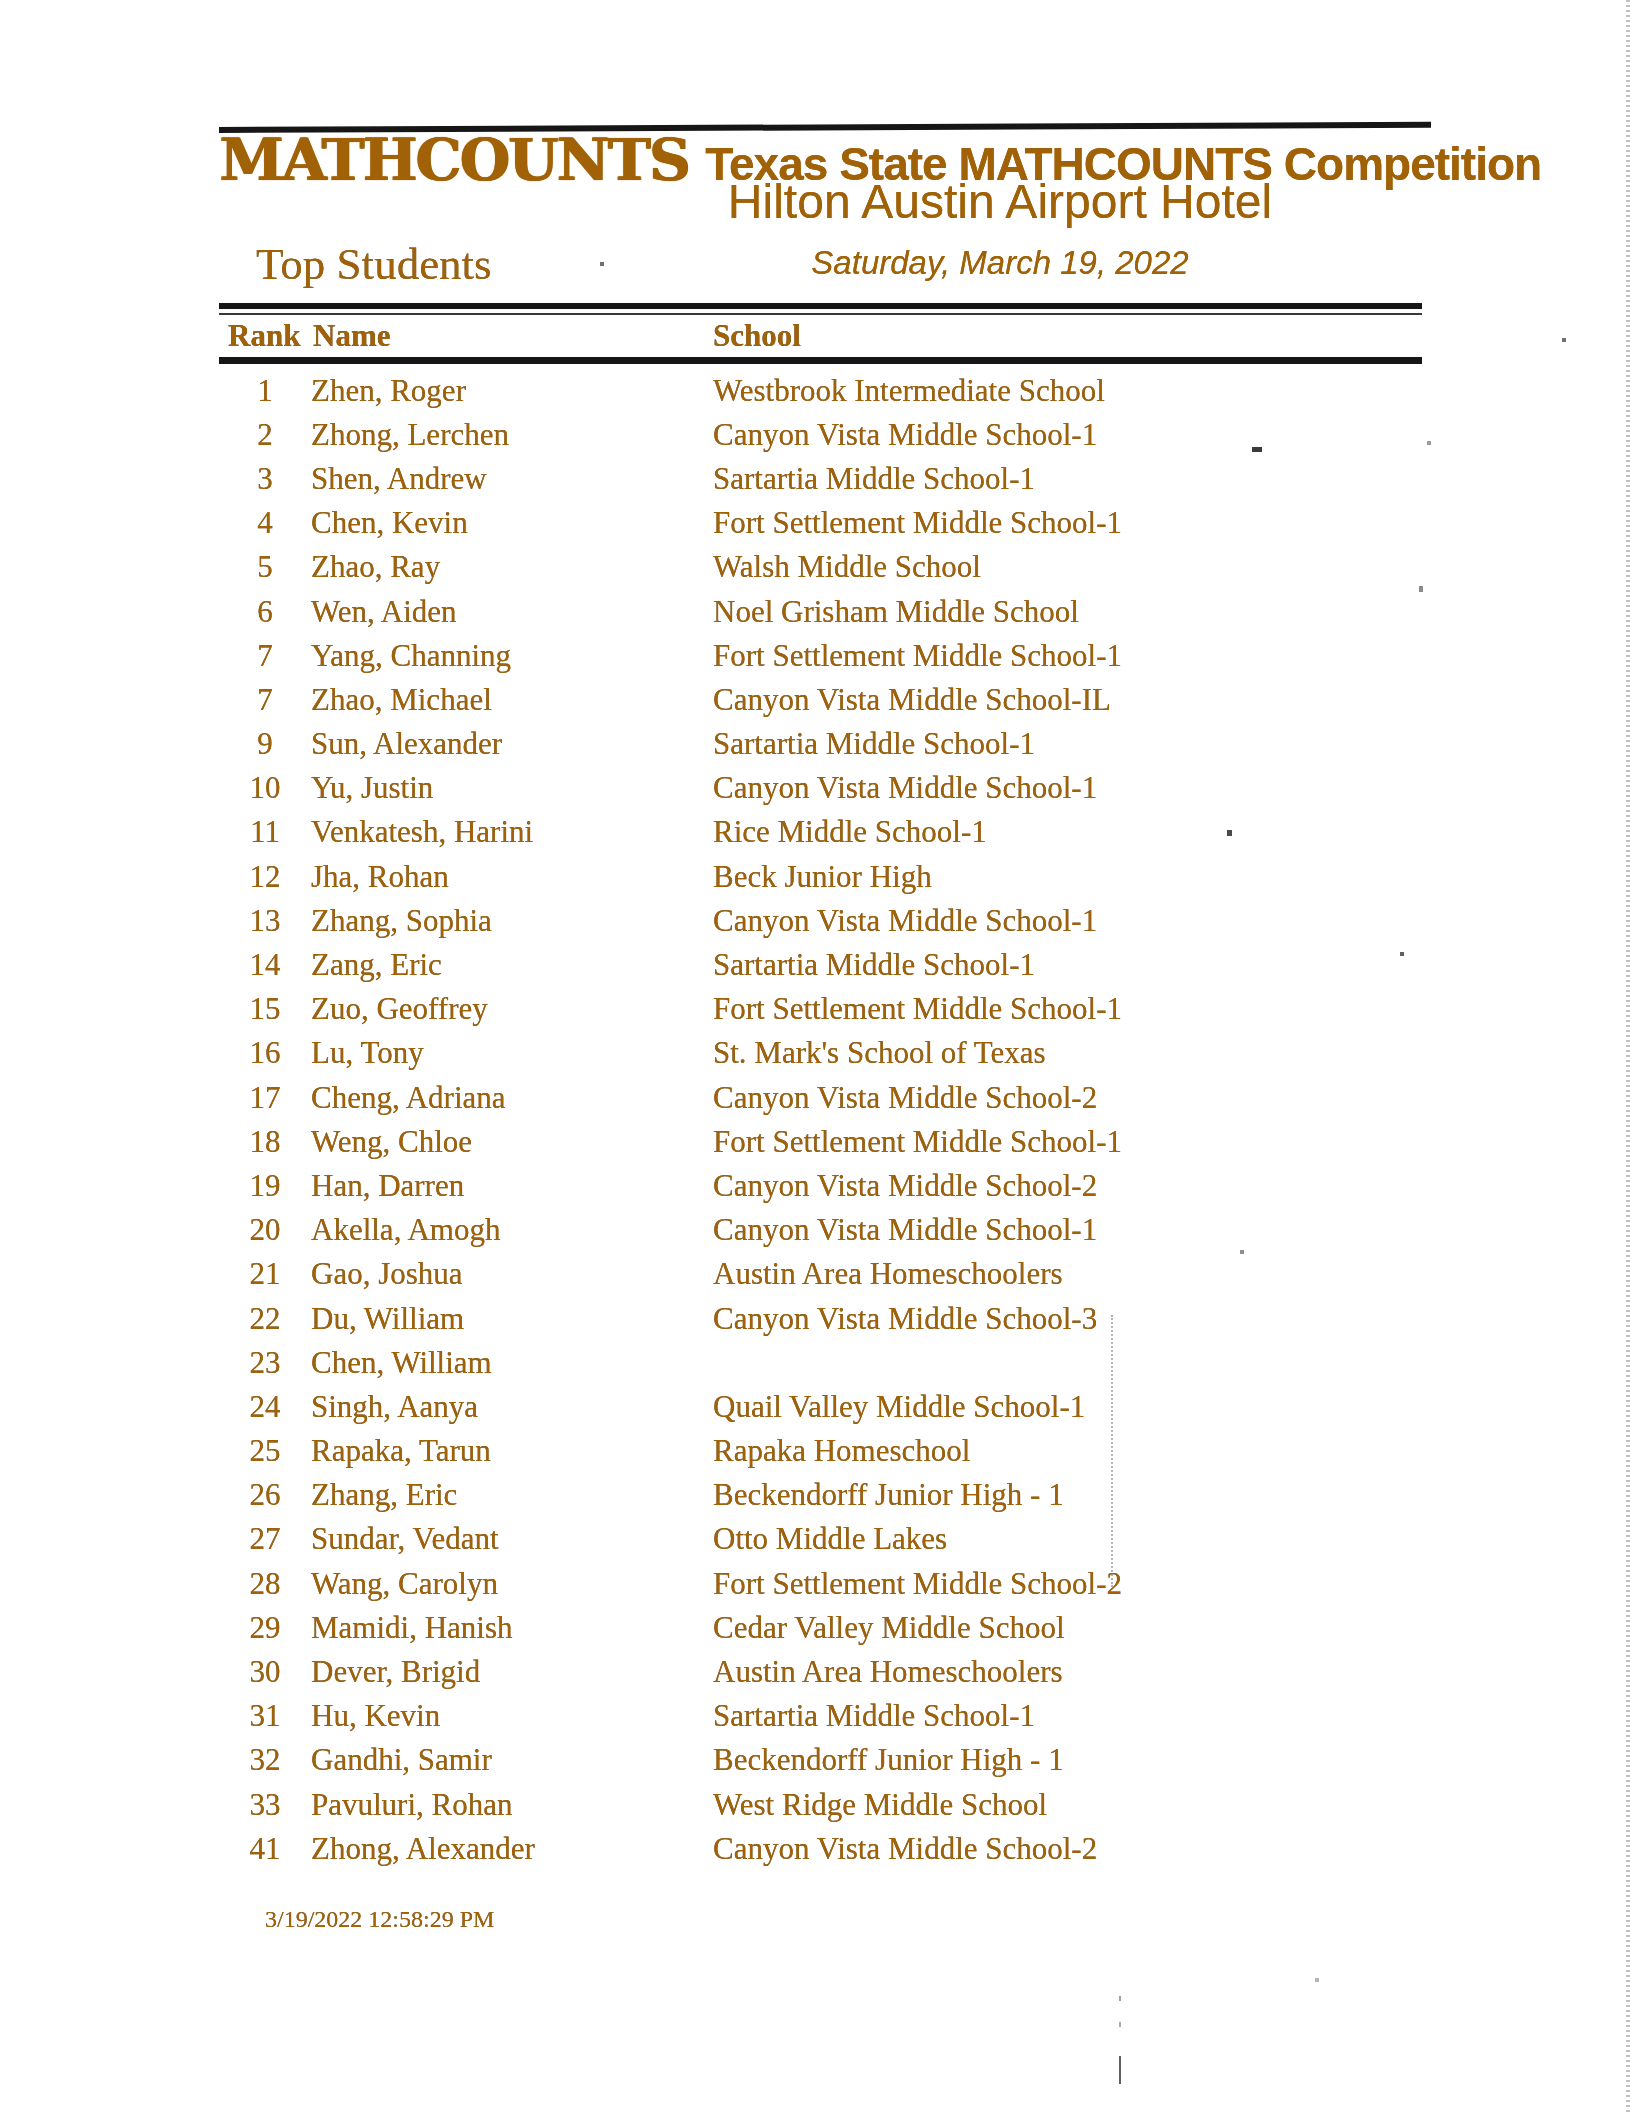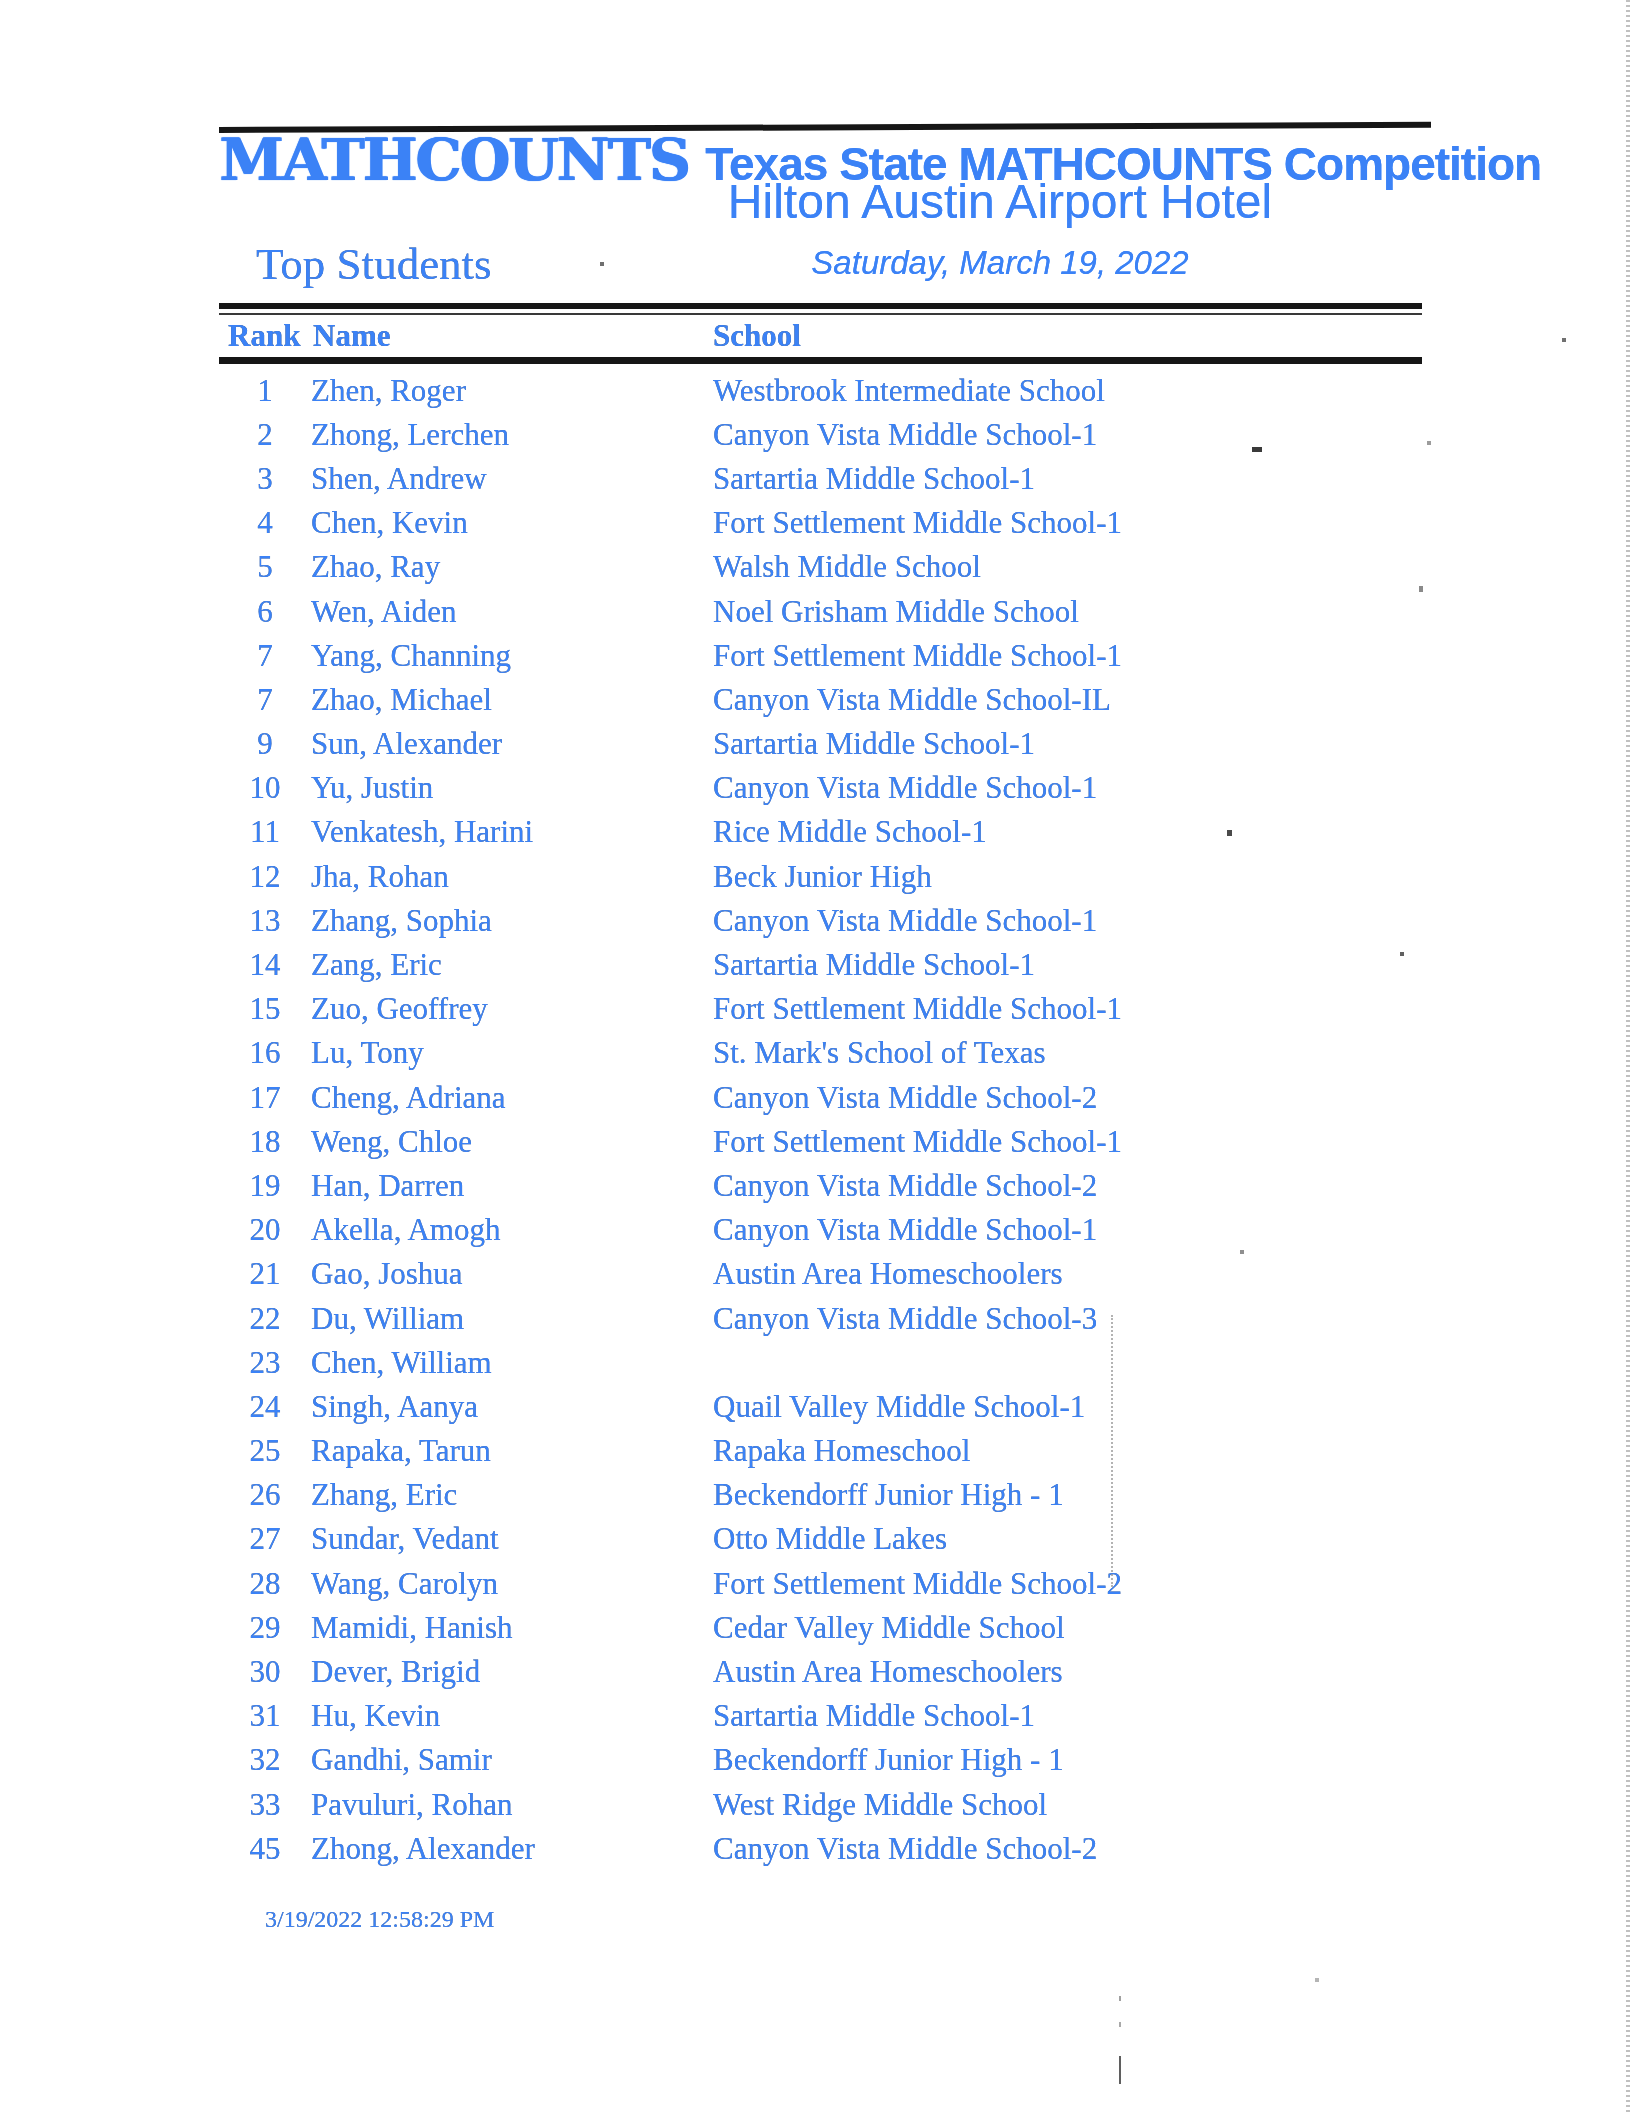--- a/index.html
+++ b/index.html
@@ -1,19 +1,19 @@
 <!DOCTYPE html>
 <html><head>
 <meta charset="utf-8">
 <style>
   html,body { margin:0; padding:0; background:#ffffff; }
   .page {
     position:relative; width:1632px; height:2112px; background:#ffffff;
     font-family:"Liberation Serif","DejaVu Serif",serif;
-    color:#3b82f6; overflow:hidden;
+    color:#a16207; overflow:hidden;
   }
   .page * { box-sizing:border-box; }
 
   
   .rule { position:absolute; background:#161616; }
   .rule.top-rule   { left:219px; top:127px;  width:1212px; height:6px; transform:rotate(-0.25deg); transform-origin:left center; }
   .rule.rule-a     { left:219px; top:303px;  width:1203px; height:6px; }
   .rule.rule-b     { left:219px; top:313px;  width:1203px; height:2px; opacity:.85; }
   .rule.rule-c     { left:219px; top:357px;  width:1203px; height:7px; }
 
@@ -323,21 +323,21 @@
     <span class="cell school">Beckendorff Junior High - 1</span>
   </div>
 
   <div class="row">
     <span class="cell rank">33</span>
     <span class="cell name">Pavuluri, Rohan</span>
     <span class="cell school">West Ridge Middle School</span>
   </div>
 
   <div class="row">
-    <span class="cell rank">45</span>
+    <span class="cell rank">41</span>
     <span class="cell name">Zhong, Alexander</span>
     <span class="cell school">Canyon Vista Middle School-2</span>
   </div>
 </div>
 
   <div class="print-timestamp">3/19/2022 12:58:29 PM</div>
 
   <div class="artifact edge-strip"></div>
   <div class="artifact dotline-mid"></div>
   <div class="artifact dash-bottom"></div>

